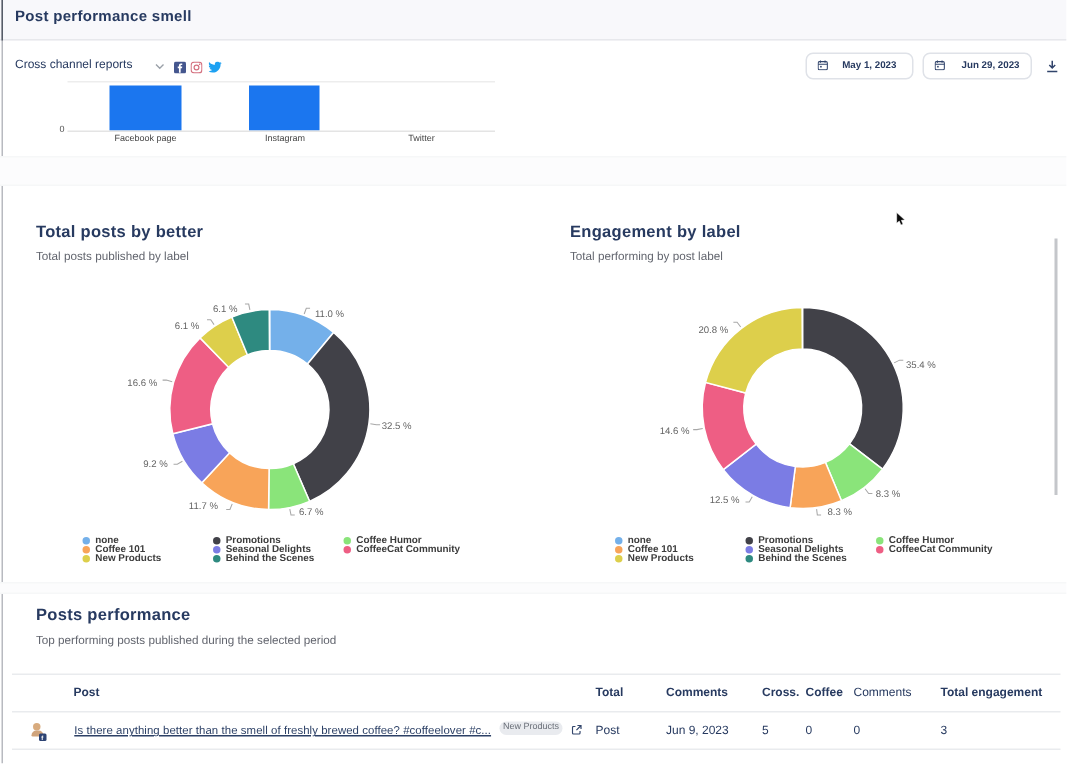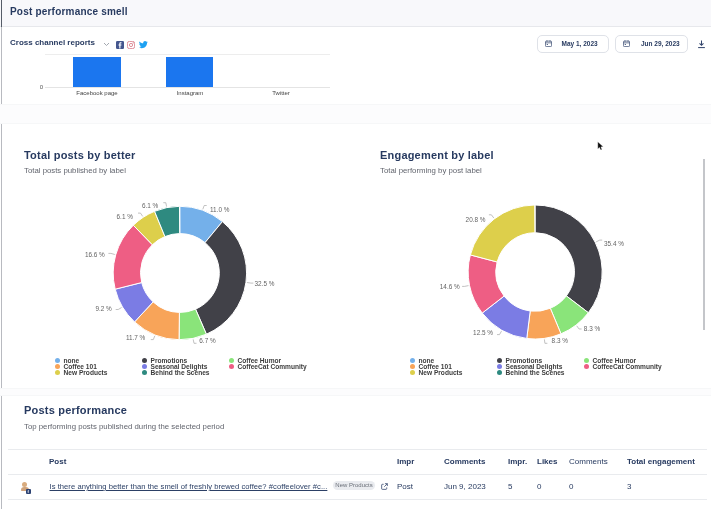--- a/index.html
+++ b/index.html
@@ -10,21 +10,21 @@
   .gray { color:#62656e; }
 </style>
 </head>
 <body>
 
 <div class="abs" style="left:0;top:0;width:711px;height:27px;background:#f8f8fb;border-bottom:1px solid #e7e8ec;"></div>
 <div class="abs navy" style="left:10px;top:6px;font-size:10px;font-weight:bold;letter-spacing:0.2px;">Post performance smell</div>
 <div class="abs" style="left:1px;top:0;width:1px;height:509px;background:#b8bac0;"></div>
 <div class="abs" style="left:0.5px;top:0;width:1.5px;height:27px;background:#565c68;"></div>
 
-<div class="abs navy" style="left:10px;top:38px;font-size:8px;font-weight:bold;text-align:right;">Cross channel reports</div>
+<div class="abs navy" style="left:10px;top:38px;font-size:8px;font-weight:normal;text-align:right;">Cross channel reports</div>
 <svg class="abs" style="left:103px;top:42px;" width="7" height="5" viewBox="0 0 8 6">
     <polyline points="1,1.2 4,4.2 7,1.2" fill="none" stroke="#9aa0a8" stroke-width="1.1"></polyline>
   </svg>
 <svg class="abs" style="left:115.5px;top:41px;" width="8" height="8" viewBox="0 0 16 16">
   <rect x="0" y="0" width="16" height="16" rx="2.5" fill="#44568e"></rect>
   <path d="M11 4.5 H9.6 C9.1 4.5 8.9 4.9 8.9 5.4 V6.8 H11 L10.7 8.9 H8.9 V15 H6.6 V8.9 H5 V6.8 H6.6 V5.2 C6.6 3.6 7.6 2.6 9.1 2.6 H11 Z" fill="#fff"></path>
 </svg>
 <svg class="abs" style="left:127px;top:41px;" width="8" height="8" viewBox="0 0 16 16">
   <rect x="0.8" y="0.8" width="14.4" height="14.4" rx="4" fill="none" stroke="#d4707f" stroke-width="1.6"></rect>
   <circle cx="8" cy="8" r="3.2" fill="none" stroke="#d4707f" stroke-width="1.6"></circle>
@@ -153,24 +153,24 @@
 
 <div class="abs" style="left:0;top:388px;width:711px;height:8px;background:#fcfcfd;border-top:1px solid #f6f7f8;border-bottom:1px solid #f6f7f8;"></div>
 
 <div class="abs navy" style="left:24px;top:404px;font-size:11px;font-weight:bold;letter-spacing:0.2px;">Posts performance</div>
 <div class="abs gray" style="left:24px;top:422px;font-size:7.8px;">Top performing posts published during the selected period</div>
 
 <div class="abs" style="left:8px;top:449px;width:699px;height:1px;background:#e9ebee;"></div>
 <div class="abs" style="left:8px;top:474px;width:699px;height:1px;background:#e9ebee;"></div>
 <div class="abs" style="left:8px;top:499px;width:699px;height:1px;background:#e9ebee;"></div>
 <div class="abs navy" style="left:49px;top:456.5px;font-size:8px;font-weight:bold;">Post</div>
-<div class="abs navy" style="left:397px;top:456.5px;font-size:8px;font-weight:bold;">Impr</div>
+<div class="abs navy" style="left:397px;top:456.5px;font-size:8px;font-weight:bold;">Total</div>
 <div class="abs navy" style="left:444px;top:456.5px;font-size:8px;font-weight:bold;">Comments</div>
-<div class="abs navy" style="left:508px;top:456.5px;font-size:8px;font-weight:bold;">Impr.</div>
-<div class="abs navy" style="left:537px;top:456.5px;font-size:8px;font-weight:bold;">Likes</div>
+<div class="abs navy" style="left:508px;top:456.5px;font-size:8px;font-weight:bold;">Cross.</div>
+<div class="abs navy" style="left:537px;top:456.5px;font-size:8px;font-weight:bold;">Coffee</div>
 <div class="abs navy" style="left:569px;top:456.5px;font-size:8px;font-weight:normal;">Comments</div>
 <div class="abs navy" style="left:627px;top:456.5px;font-size:8px;font-weight:bold;">Total engagement</div>
 
 <div class="abs" style="left:20.5px;top:481px;width:11px;height:13px;">
   <div class="abs" style="left:1.5px;top:0.5px;width:5px;height:5px;border-radius:50%;background:#d8ab7e;"></div>
   <div class="abs" style="left:0;top:5.5px;width:8px;height:4px;border-radius:4px 4px 1px 1px;background:#d0a47c;"></div>
   <div class="abs" style="left:5px;top:7.5px;width:5.5px;height:5.3px;background:#2d4373;border-radius:1px;font-size:4px;color:#fff;text-align:center;line-height:5.3px;font-weight:bold;">f</div>
 </div>
 <div class="abs" style="left:49.5px;top:482px;font-size:7.6px;color:#2c4066;text-decoration:underline;letter-spacing:0.05px;">Is there anything better than the smell of freshly brewed coffee? #coffeelover #c...</div>
 <div class="abs" style="left:333px;top:481px;width:42px;height:9px;background:#e9ebef;border-radius:5px;font-size:6px;color:#6a6f78;text-align:center;line-height:9px;">New Products</div>

